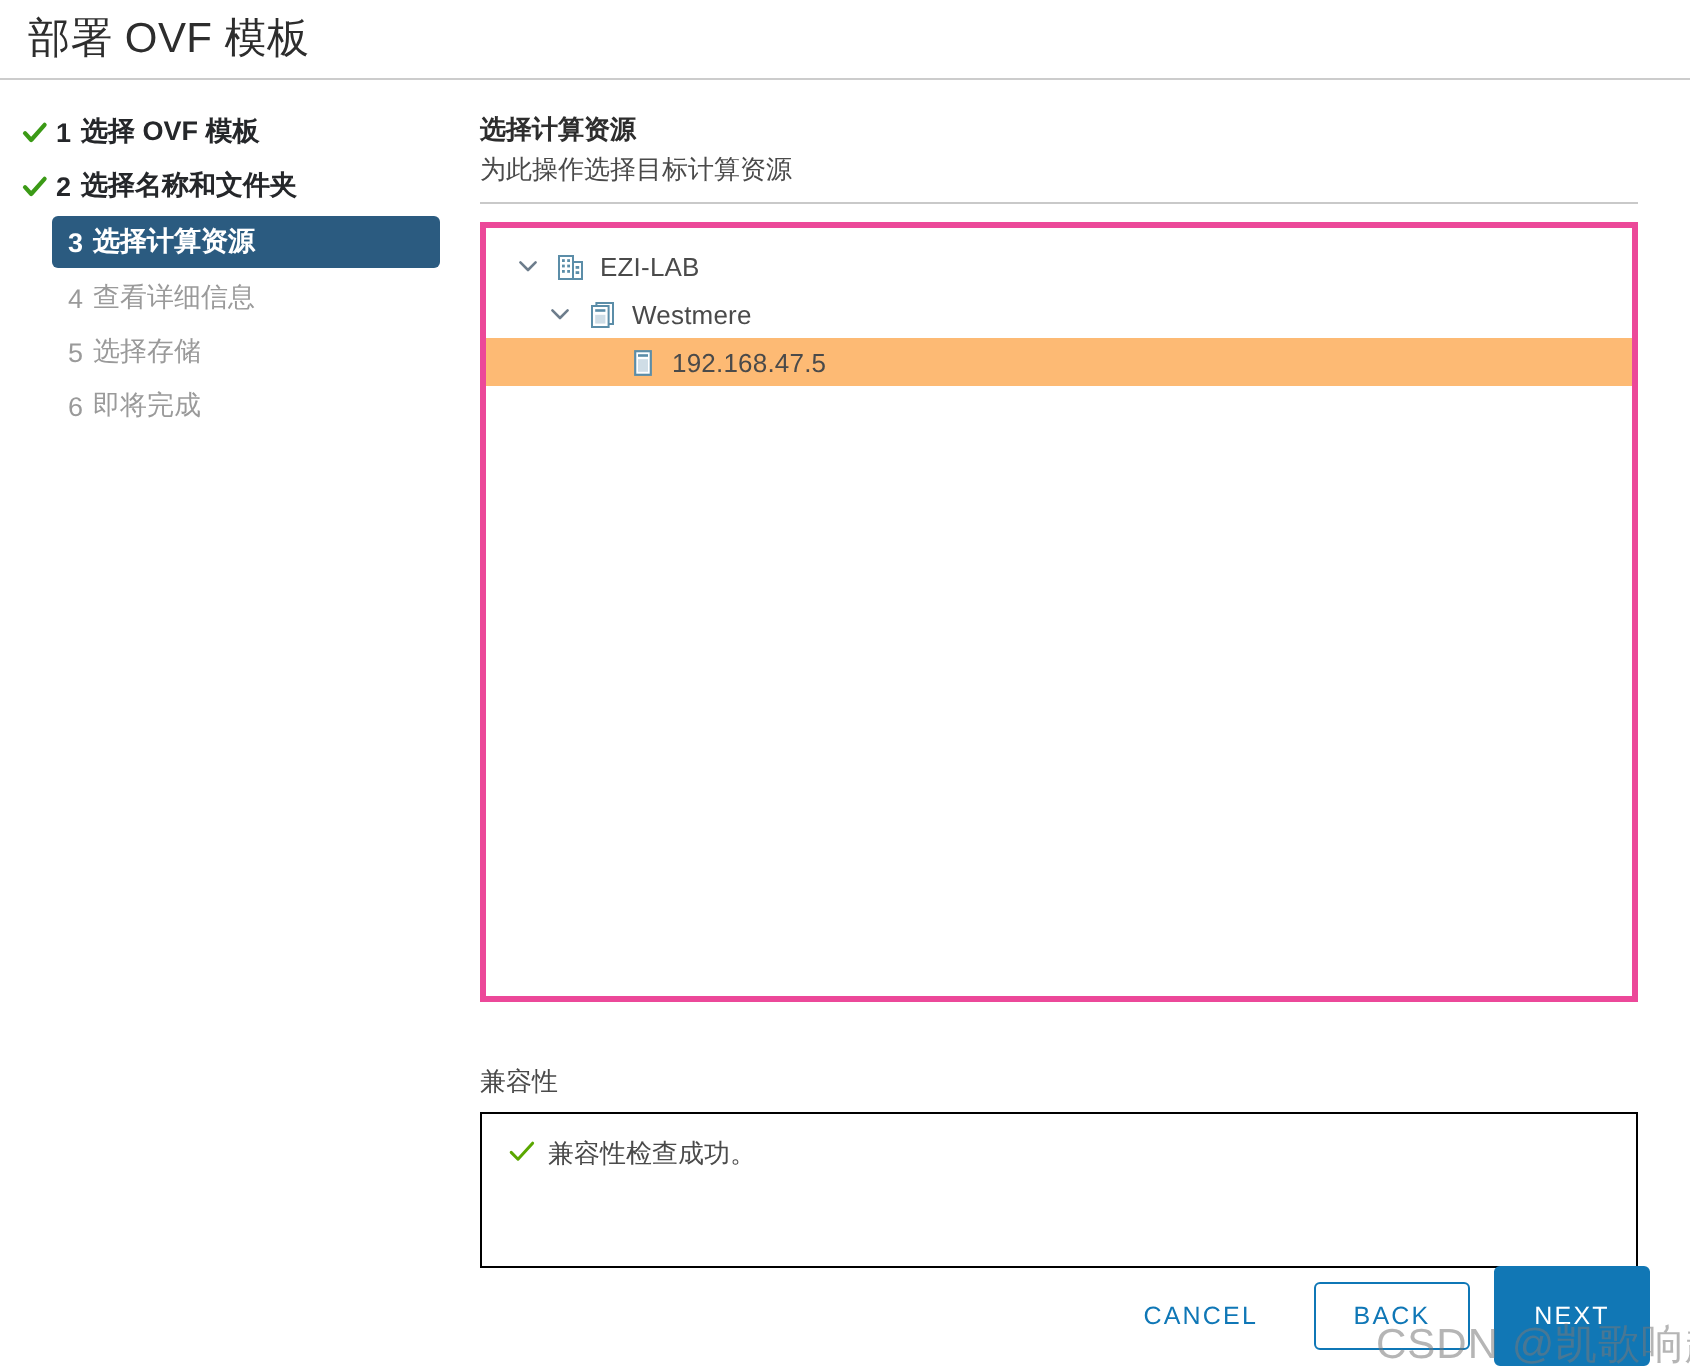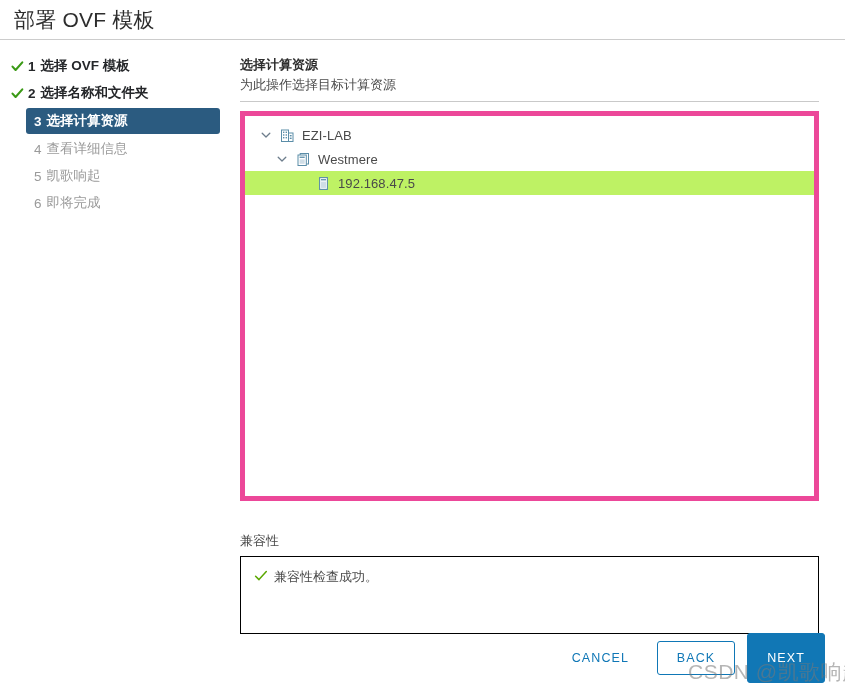--- a/index.html
+++ b/index.html
@@ -125,36 +125,36 @@
   .head-rule {
     height: 1px;
     background: #c9c9c9;
     margin-top: 7px;
   }
 
   
   .tree-box {
     margin-top: 9px;
     height: 390px;
-    border: 5px solid #ec4899;
+    border: 3px solid #ec4899;
     background: #ffffff;
     box-sizing: border-box;
     overflow: hidden;
     padding-top: 7px;
   }
   .tree-row {
     display: flex;
     align-items: center;
     height: 24px;
     font-size: 13px;
     color: #4a4a4a;
     box-sizing: border-box;
   }
   .tree-row.selected { background: #d7e2e8; }
-  .tree-row.alt      { background: #bef264; text-align: right; }
+  .tree-row.alt      { background: #fdba74; text-align: right; }
 
   .twisty {
     width: 22px;
     flex: 0 0 22px;
     display: flex;
     align-items: center;
     justify-content: center;
     color: #6d7d8c;
   }
   .twisty svg { display: block; }
@@ -300,21 +300,21 @@
       <span class="step-label">选择计算资源</span>
     </div>
 
     <div class="step pending">
       <span class="step-num">4</span>
       <span class="step-label">查看详细信息</span>
     </div>
 
     <div class="step pending">
       <span class="step-num">5</span>
-      <span class="step-label">凯歌响起</span>
+      <span class="step-label">选择存储</span>
     </div>
 
     <div class="step pending">
       <span class="step-num">6</span>
       <span class="step-label">即将完成</span>
     </div>
 
   </div>
 
   <div class="content-pane">

